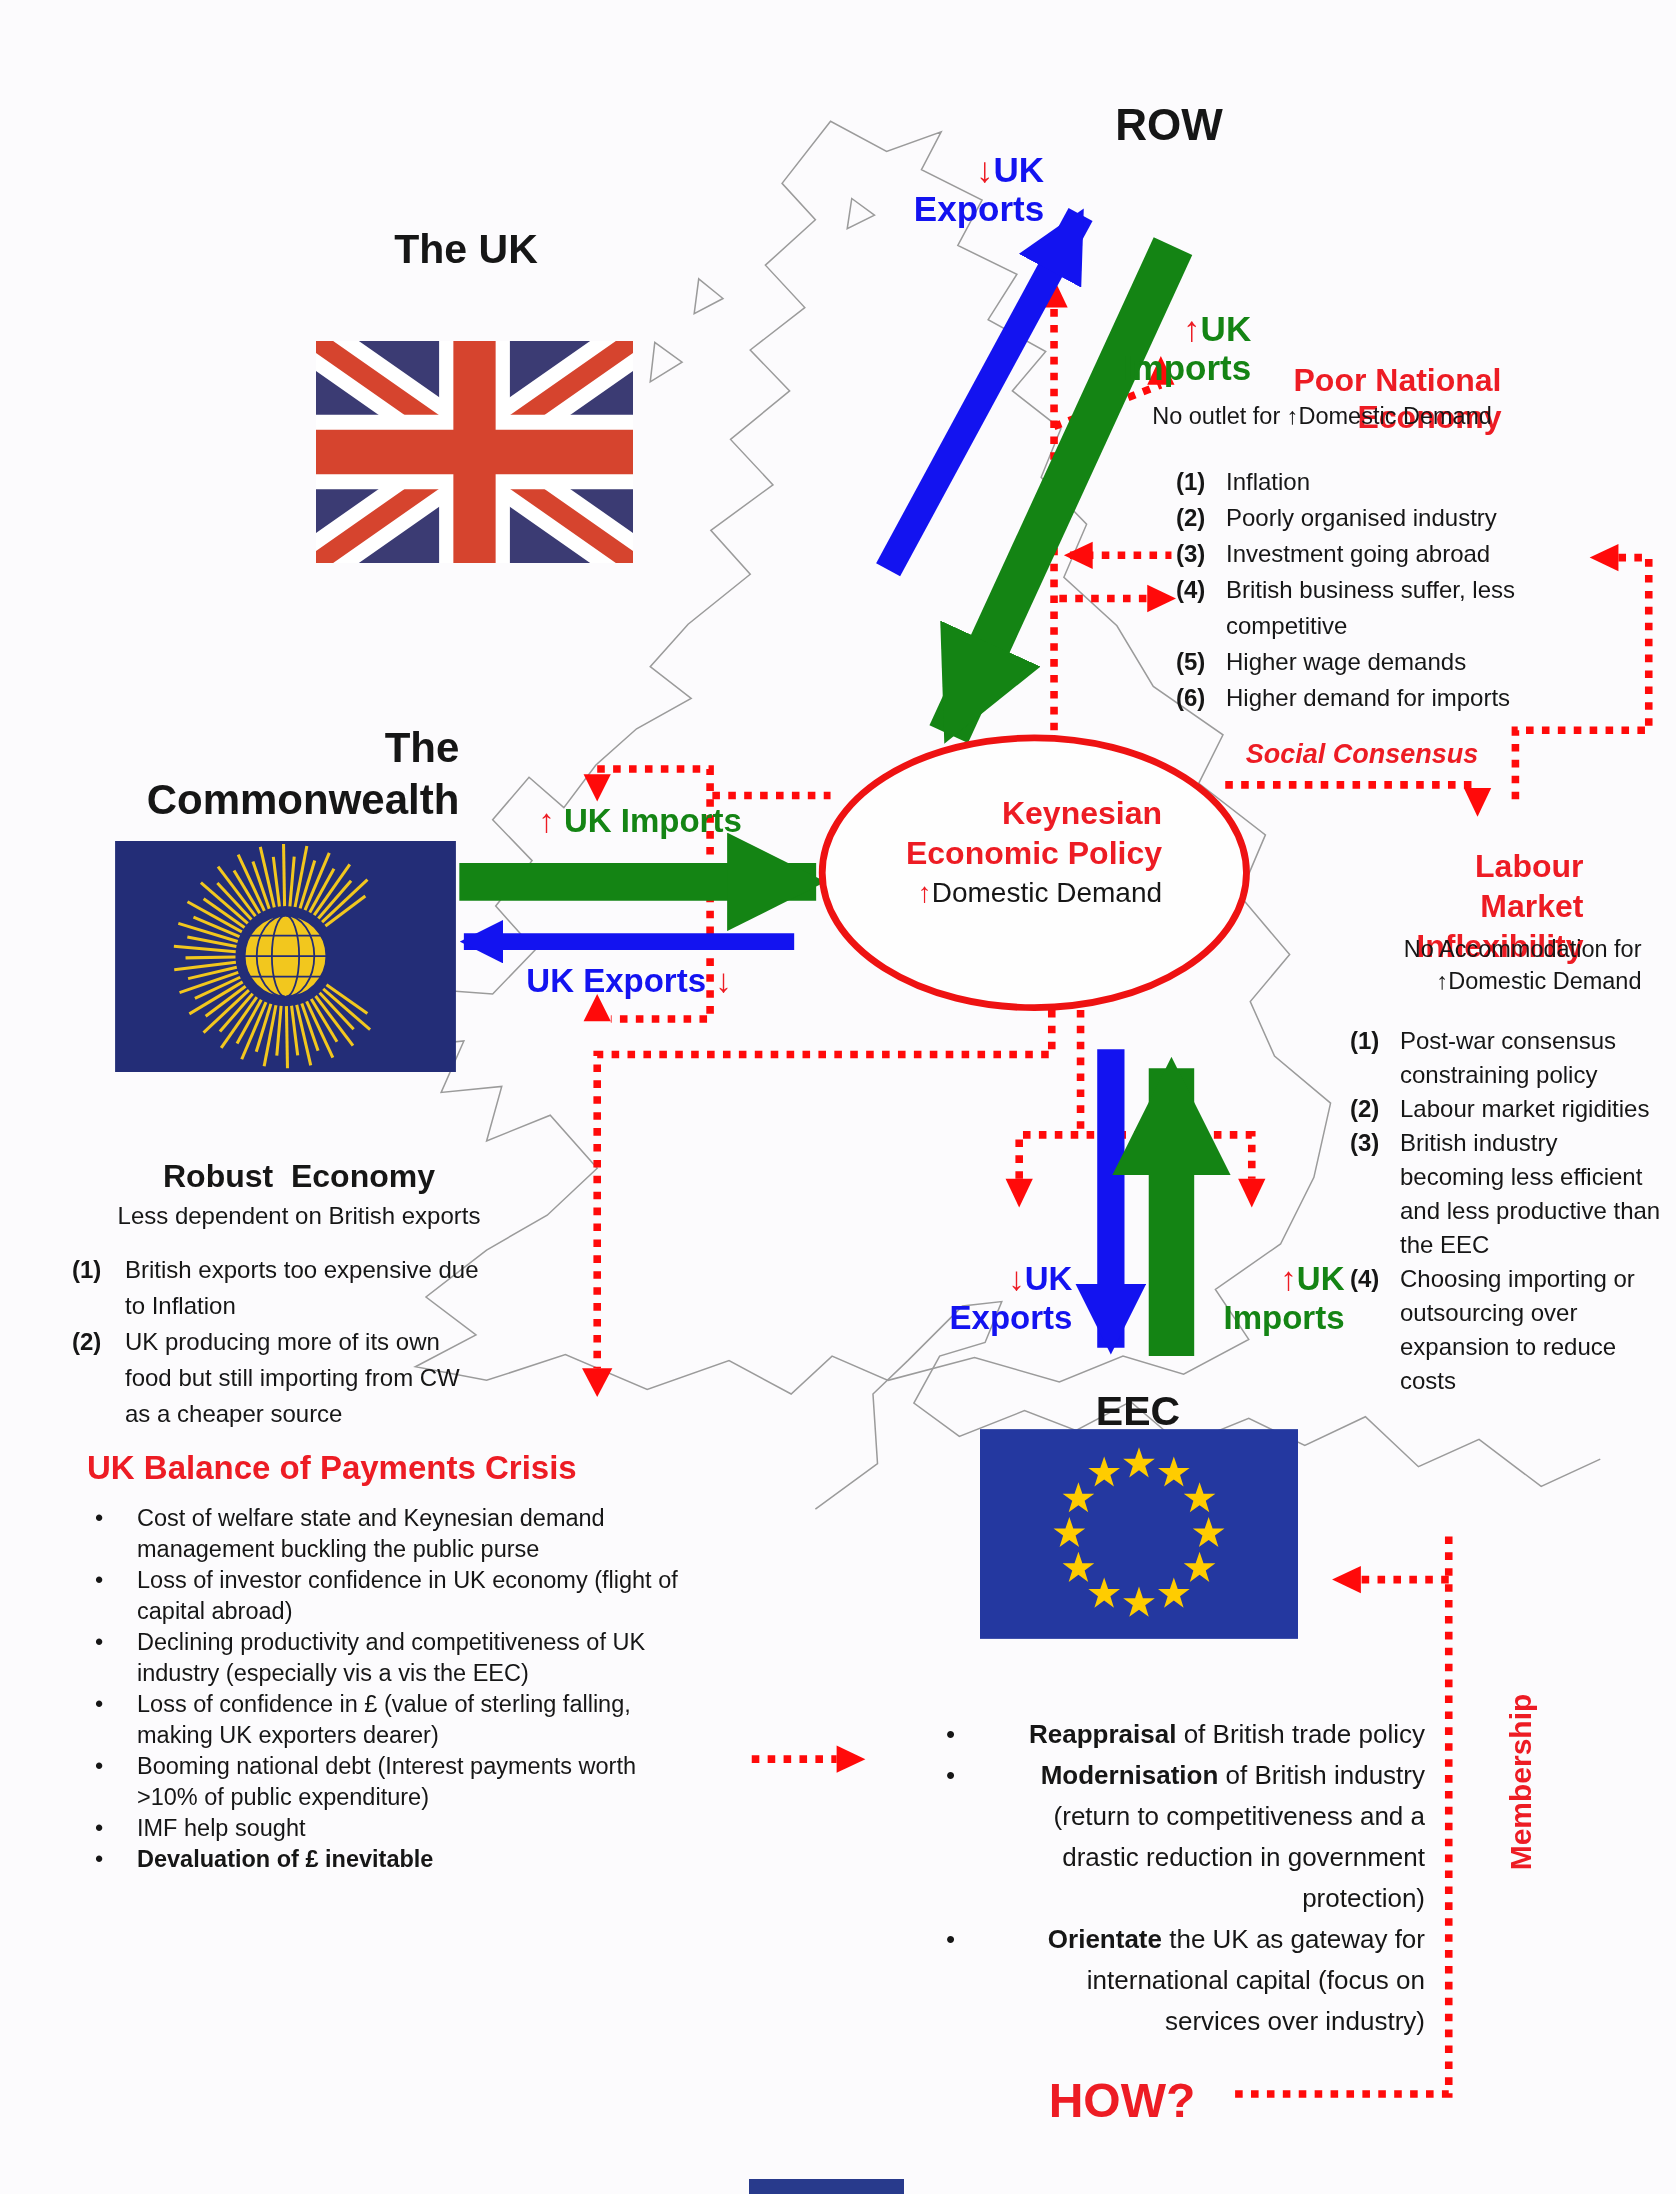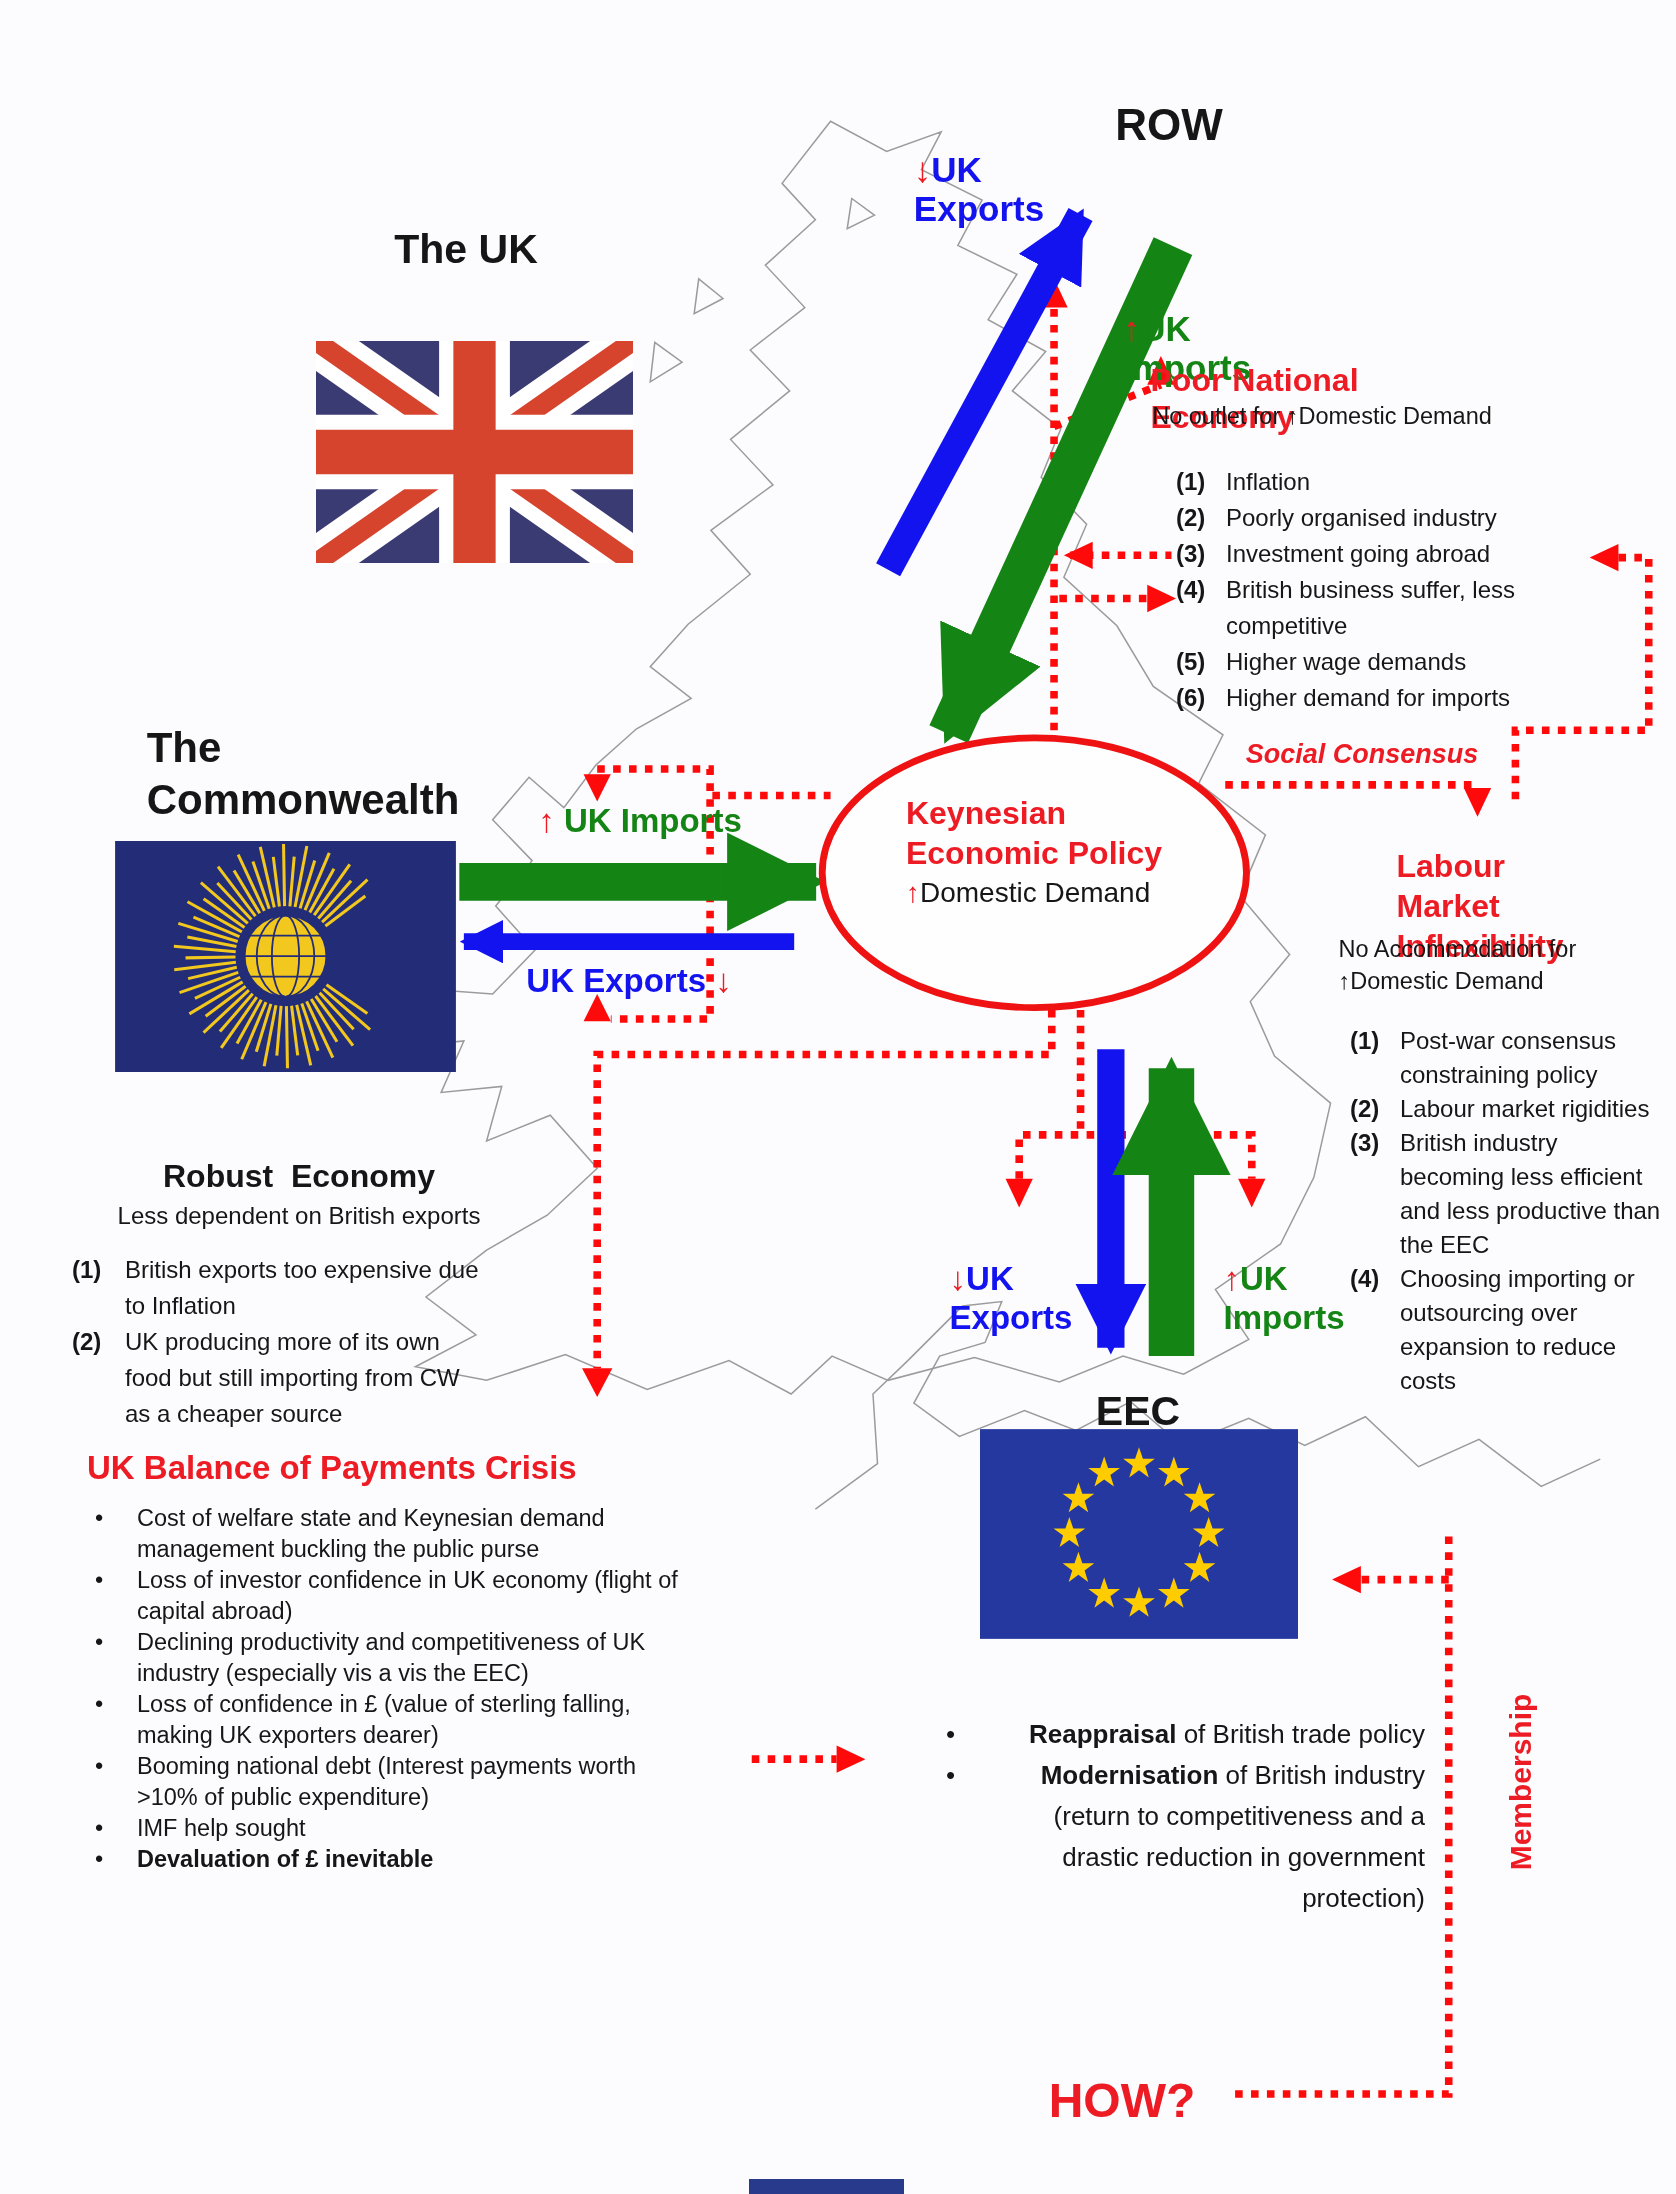--- a/index.html
+++ b/index.html
@@ -1,19 +1,19 @@
 <!DOCTYPE html>
 <html style="font-size:12px"><head>
 <meta charset="utf-8">
 <style>
   html,body{margin:0;padding:0;background:#ffffff;}
   #canvas{position:relative;width:1677px;height:2194px;background:#FCFBFD;
           font-family:"Liberation Sans",sans-serif;color:#161616;overflow:hidden;}
   .abs{position:absolute;}
-  .ctr{transform:translateX(-50%);text-align:left;}
+  .ctr{transform:translateX(-50%);text-align:right;}
   .b{font-weight:bold;}
   .i{font-style:italic;}
   .red{color:#ED1C24;}
   .green{color:#148414;}
   .blue{color:#1313F0;}
   .numlist{display:flex;flex-direction:column;}
   .nrow{display:flex;align-items:flex-start;}
   .nrow .num{font-weight:bold;flex:none;}
   .bullets{display:flex;flex-direction:column;}
   .brow{display:flex;align-items:flex-start;}
@@ -338,20 +338,24 @@
 
   <div class="abs bullets eecl" style="left:946px;top:1714px;font-size:26px;line-height:41px">
     <div class="brow">
         <span class="dot"></span>
         <span class="txt"><span class="b">Reappraisal</span><span> of British trade policy</span></span>
       </div>
     <div class="brow">
         <span class="dot"></span>
         <span class="txt"><span class="b">Modernisation</span><span> of British industry (return to competitiveness and a drastic reduction in government protection)</span></span>
       </div>
+    <div class="brow">
+        <span class="dot"></span>
+        <span class="txt"><span class="b">Orientate</span><span> the UK as gateway for international capital (focus on services over industry)</span></span>
+      </div>
   </div>
 
   <div class="abs b red" style="left:1521px;top:1782px;font-size:30px;white-space:nowrap;transform:translate(-50%,-50%) rotate(-90deg)">Membership</div>
 
   <div class="abs ctr b red" style="left:1122px;top:2073px;font-size:48px">HOW?</div>
 
   <div class="abs" style="left:749px;top:2179px;width:155px;height:15px;background:#283A8C"></div>
 
 </div>
 

